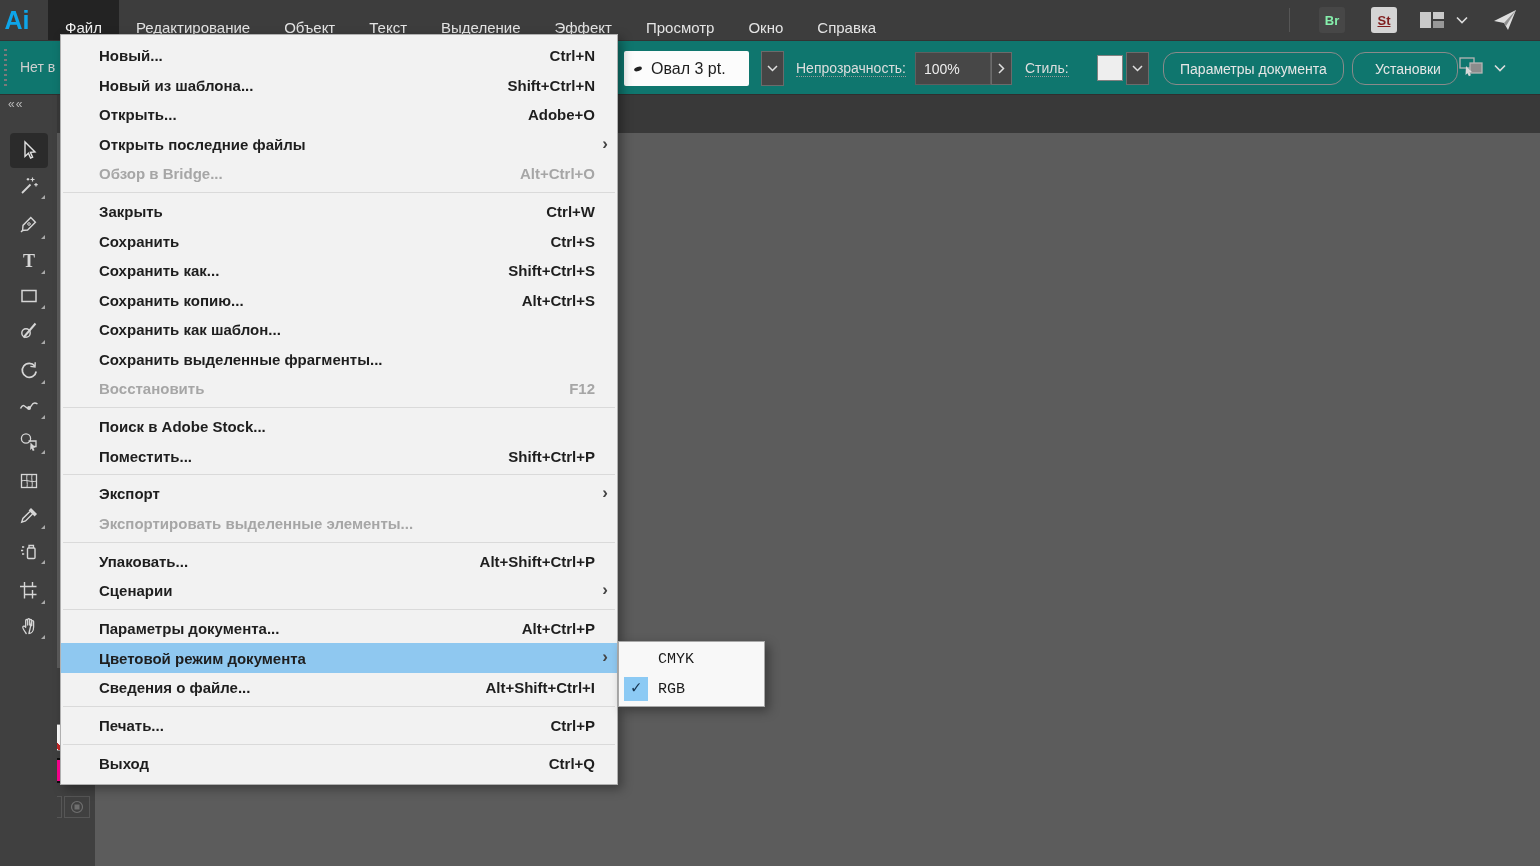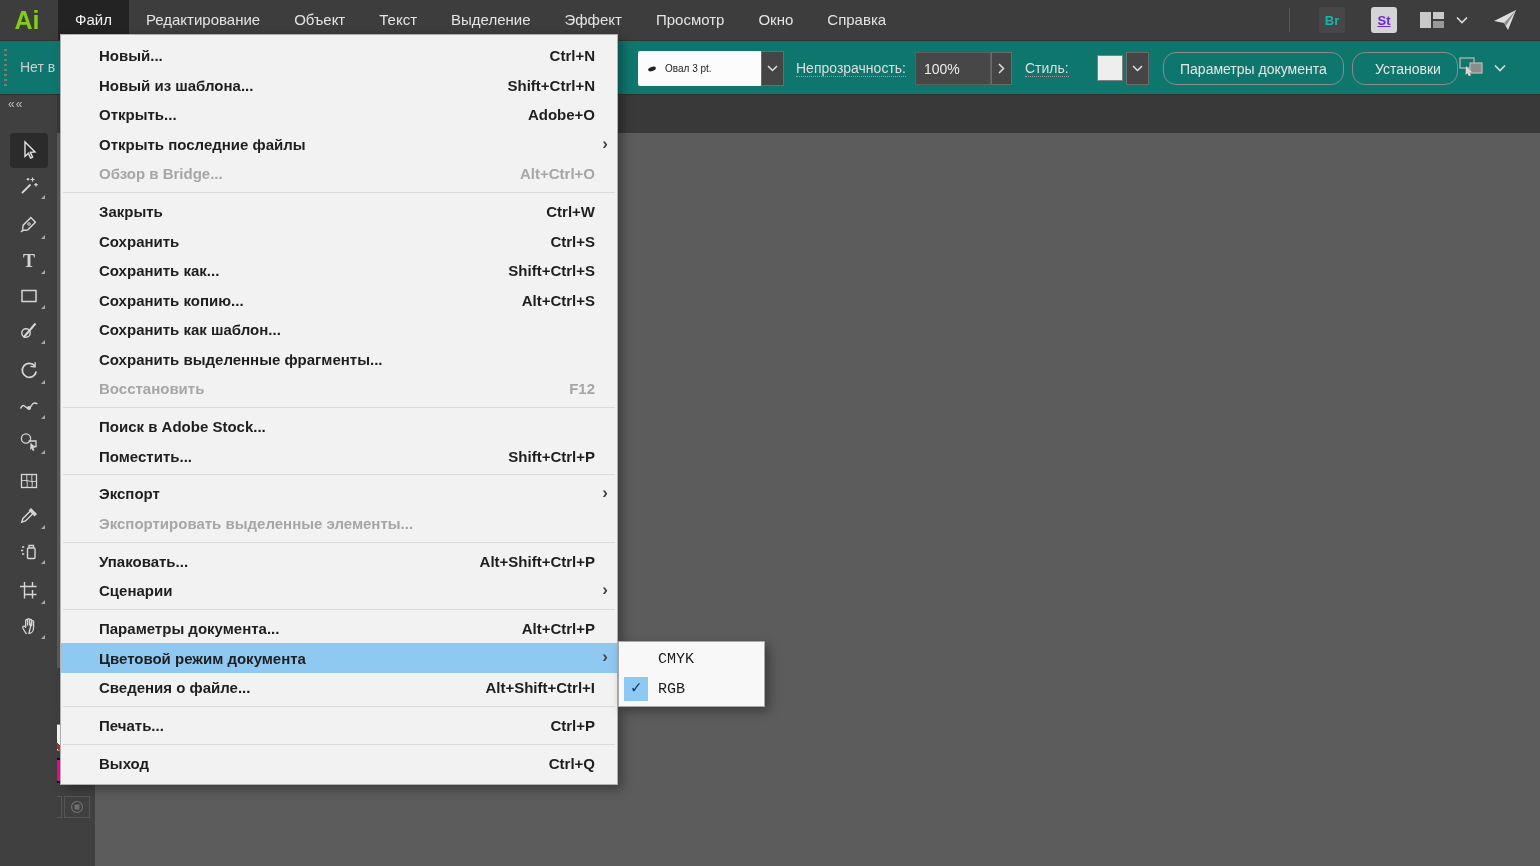--- a/index.html
+++ b/index.html
@@ -3,44 +3,44 @@
 <meta charset="utf-8">
 <style>
   * { margin:0; padding:0; box-sizing:border-box; }
   html,body { width:1540px; height:866px; overflow:hidden; background:#5c5c5c;
     font-family:"Liberation Sans","DejaVu Sans",sans-serif; }
   .app { position:relative; width:1540px; height:866px; background:#5c5c5c; }
 
   
   .menubar { position:absolute; left:0; top:0; width:100%; height:40px; background:#3d3d3d;
     display:flex; align-items:center; z-index:30; }
-  .ai-logo { width:34px; height:30px; margin-left:10px; font-size:25px; font-weight:bold;
-    color:#84cc16; line-height:30px; text-align:center; }
+  .ai-logo { width:34px; height:30px; font-size:25px; font-weight:bold;
+    color:#0ea5e9; line-height:30px; text-align:center; }
   .mb-items { display:flex; height:40px; margin-left:14px; }
-  .mb-item { height:40px; line-height:40px; padding:0 17px; font-size:15px; color:#e4e4e4; cursor:default; }
+  .mb-item { height:40px; line-height:40px; padding:8px 17px; font-size:15px; color:#e4e4e4; cursor:default; }
   .mb-item.active { background:#232323; color:#f2f2f2; }
   .mb-right { position:absolute; right:0; top:0; height:40px; display:flex; align-items:center; }
   .mb-sep { width:1px; height:24px; background:#565656; margin:0 16px; }
   .badge { width:26px; height:26px; border-radius:3px; font-size:13px; font-weight:bold;
     display:flex; align-items:center; justify-content:center; margin:0 13px; }
-  .badge.br { background:#474747; color:#14b8a6; }
-  .badge.st { background:#d4d4d4; color:#6d28d9;text-decoration:underline; }
+  .badge.br { background:#474747; color:#86efac; }
+  .badge.st { background:#d4d4d4; color:#7f1d1d;text-decoration:underline; }
   .mb-icon { margin:0 8px; display:flex; align-items:center; }
   .mb-chevron { margin:0 10px 0 2px; }
   .mb-share { margin:0 22px 0 14px; }
 
   
   .controlbar { position:absolute; left:0; top:40px; width:100%; height:55px; background:#0f766e;
     border-top:1px solid #333; border-bottom:1px solid #2f2f2f; z-index:20; }
   .cb-grip { position:absolute; left:4px; top:8px; width:3px; height:38px;
     background:repeating-linear-gradient(180deg,#7a7a7a 0 2px,transparent 2px 5px); }
   .cb-status { position:absolute; left:20px; top:0; height:53px; line-height:53px;
     color:#cfcfcf; font-size:14px; white-space:nowrap; }
-  .brush-chip { position:absolute; left:638px; top:10px; width:125px; height:35px; background:#fcfcfc;
-    border-radius:2px; display:flex; align-items:center; font-size:10px; color:#1d1d1d; }
+  .brush-chip { position:absolute; left:624px; top:10px; width:125px; height:35px; background:#fcfcfc;
+    border-radius:2px; display:flex; align-items:center; font-size:16px; color:#1d1d1d; }
   .brush-dot { width:8px; height:4px; background:#222; border-radius:50%; margin:0 9px 0 10px;
     transform:rotate(-18deg); }
   .cb-btn { position:absolute; background:#454545; border:1px solid #6b6b6b;
     display:flex; align-items:center; justify-content:center; }
   .brush-dd { left:761px; top:10px; width:23px; height:35px; }
   .cb-label { position:absolute; top:0; height:53px; line-height:55px; font-size:14px; color:#dedede; }
   .cb-label span { border-bottom:1px dotted #9c9c9c; }
   .lbl-opacity { left:796px; }
   .lbl-style { left:1025px; }
   .opacity-field { position:absolute; left:915px; top:11px; width:76px; height:33px; background:#474747;

